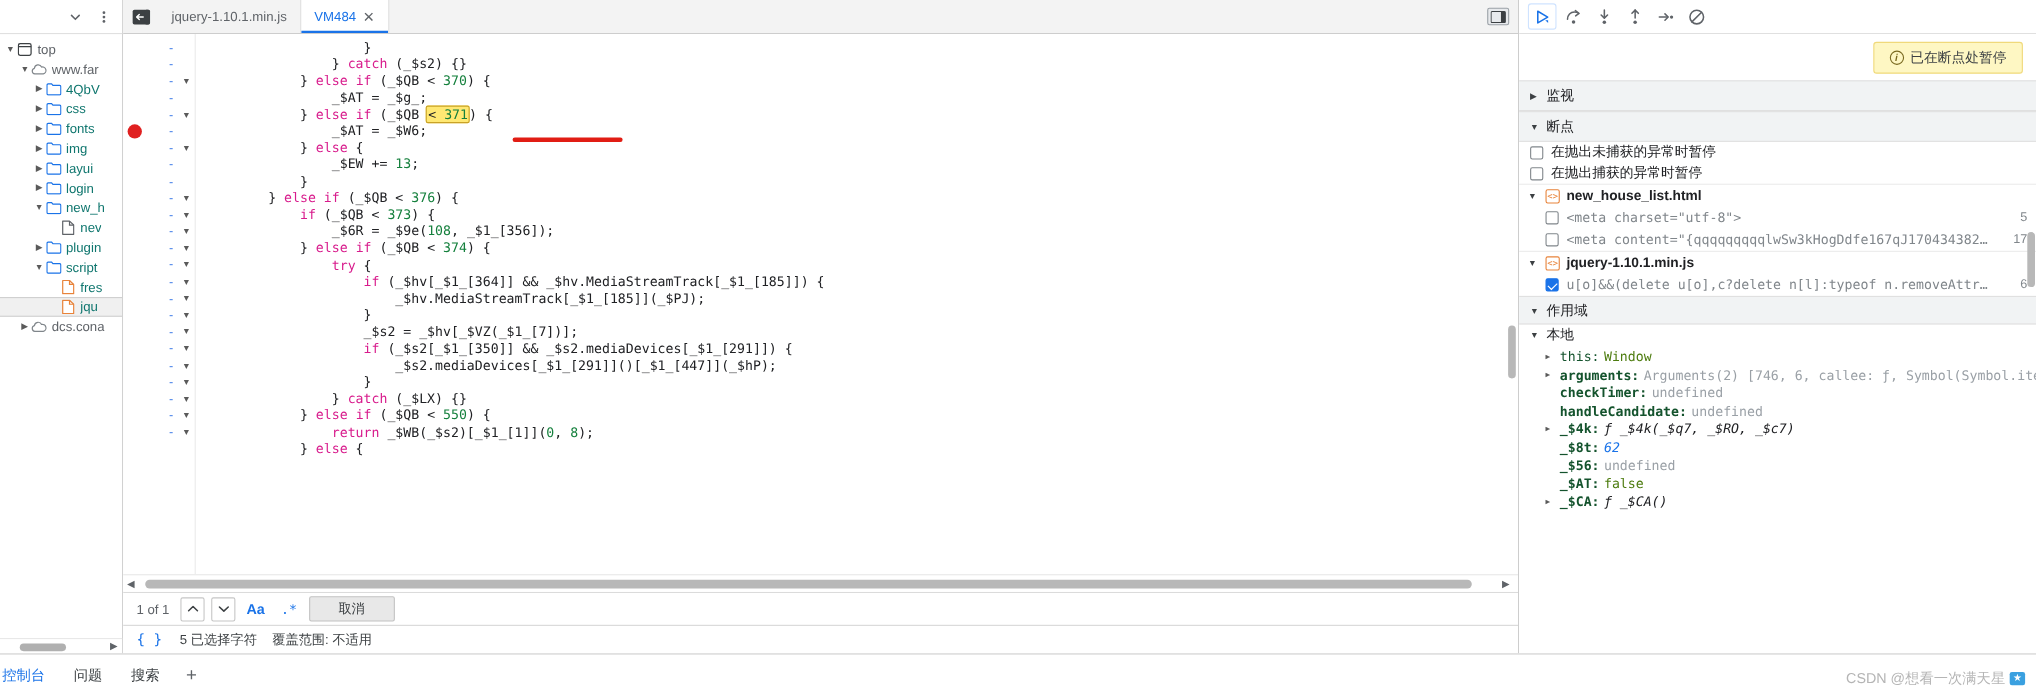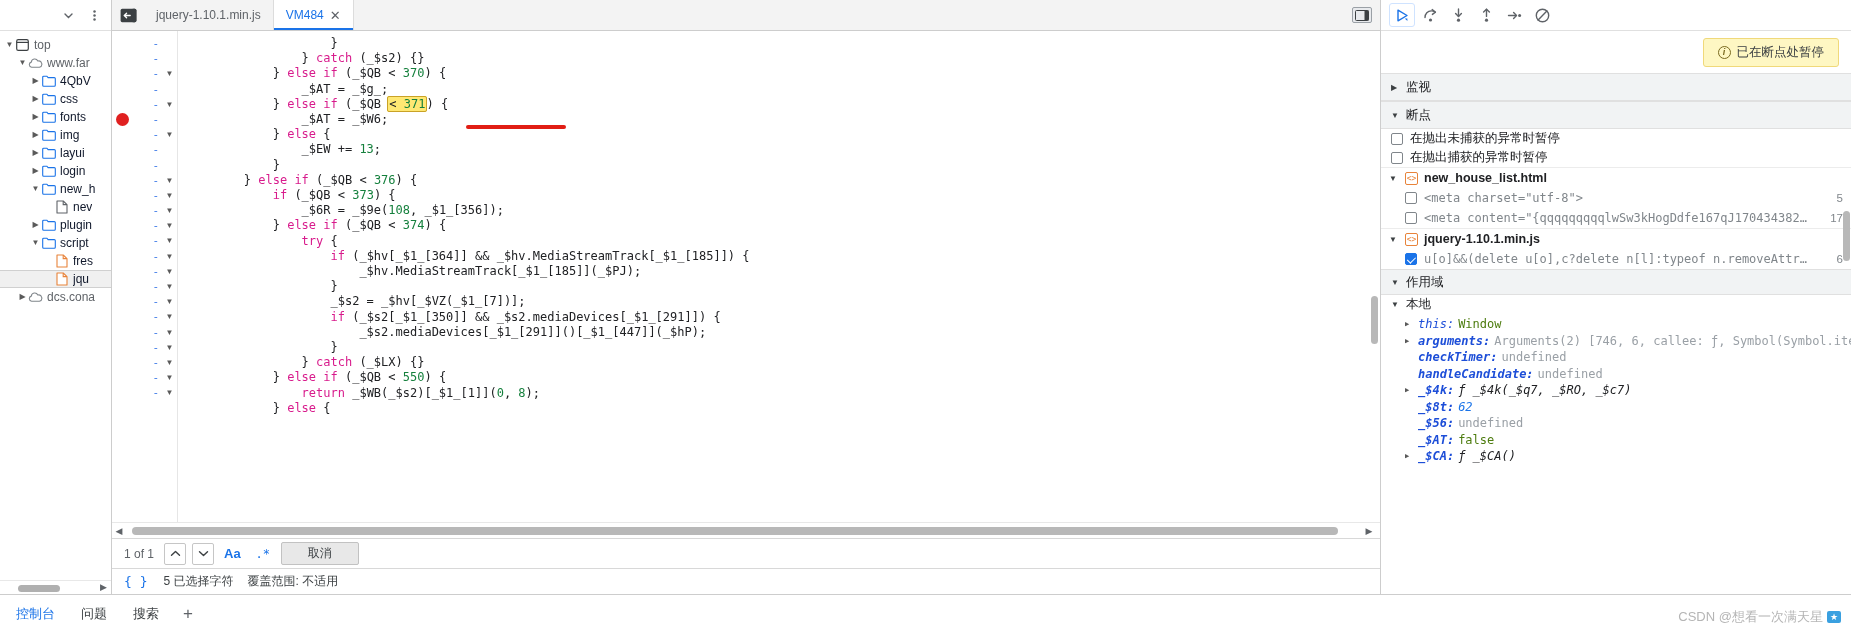--- a/index.html
+++ b/index.html
@@ -44,21 +44,21 @@
   }
   .tree-row.selected { background: #f0f0f0; border-top: 1px solid #d0d0d0; border-bottom: 1px solid #d0d0d0; }
   .twisty {
     width: 11px; min-width: 11px; height: 11px;
     display: flex; align-items: center; justify-content: center;
     color: #5a5a5a; font-size: 8px; line-height: 1;
   }
   .twisty.empty { visibility: hidden; }
   .tree-ico { width: 15px; min-width: 15px; height: 14px; margin-right: 4px;
               display: flex; align-items: center; justify-content: center; }
-  .tree-label { font-size: 12px; color: #0f172a; overflow: hidden; }
+  .tree-label { font-size: 12px; color: #0f766e; overflow: hidden; }
   .tree-label.frame { color: #5f6368; }
 
   .nav-hscroll {
     height: 14px; min-height: 14px; background: #fff;
     border-top: 1px solid #e8e8e8; position: relative;
   }
   .nav-hscroll .thumb {
     position: absolute; left: 18px; top: 4px; width: 42px; height: 7px;
     background: #b0b0b0; border-radius: 4px;
   }
@@ -274,21 +274,21 @@
   .bp-snippet { overflow: hidden; text-overflow: clip; max-width: 395px; }
 
   .scope-list { font-family: "DejaVu Sans Mono", monospace; font-size: 12px; padding-top: 2px; }
   .scope-row {
     display: flex; align-items: center; gap: 4px; height: 16.5px;
     white-space: nowrap; color: #202124; padding-left: 12px;
   }
   .scope-row.indent2 { padding-left: 24px; }
   .arrow-tw { width: 9px; min-width: 9px; font-size: 7px; color: #5a5a5a; }
   .arrow-tw.empty { visibility: hidden; }
-  .vkey { color: #1d4ed8; font-style: italic; }
+  .vkey { color: #14532d; }
   .vkey.bold { font-weight: bold; }
   .vval { color: #4d7c0f; }
   .vval.undef { color: #9aa0a6; }
   .vval.grey { color: #9aa0a6; }
   .vval.num { color: #1a73e8; font-style: italic; }
   .vval.fn { color: #202124; font-style: italic; }
   .cn-label {
     font-family: Liberation Sans, sans-serif; font-size: 12.5px; color: #202124;
   }
   .scope-sec {
@@ -304,21 +304,21 @@
   .dbg-vscroll {
     position: absolute; right: 0; top: 31px; bottom: 0; width: 9px;
   }
   .dbg-vthumb {
     position: absolute; left: 1px; width: 7px; background: #b8b8b8; border-radius: 4px;
   }
 
   
   .drawer {
     height: 38px; min-height: 38px; display: flex; align-items: center;
-    border-top: 1px solid #cdcdcd; background: #fff; padding-left: 14px; gap: 22px;
+    border-top: 1px solid #cdcdcd; background: #fff; gap: 22px;
     position: relative;
   }
   .drawer-tab {
     font-size: 13px; color: #3c4043; cursor: pointer; padding: 4px 2px;
   }
   .drawer-tab.active { color: #1a73e8; }
   .drawer-plus {
     font-size: 17px; color: #5f6368; cursor: pointer; line-height: 1;
   }
   .watermark {

